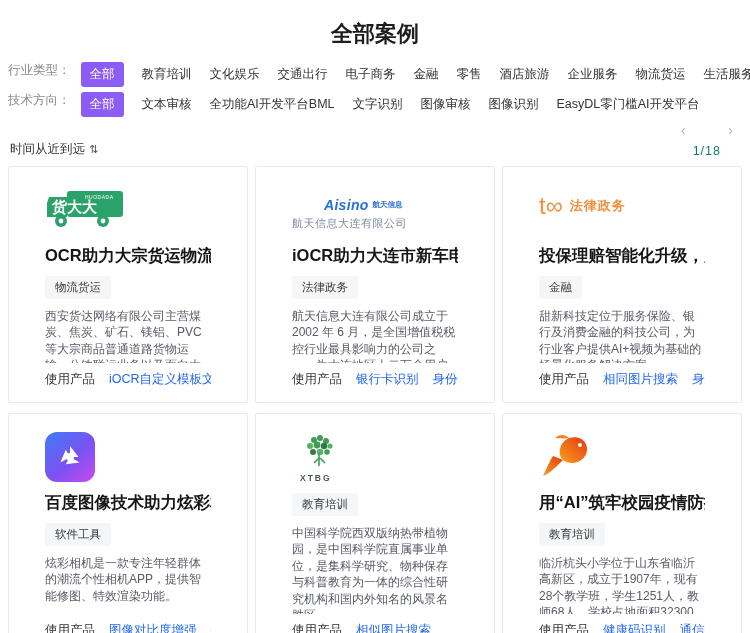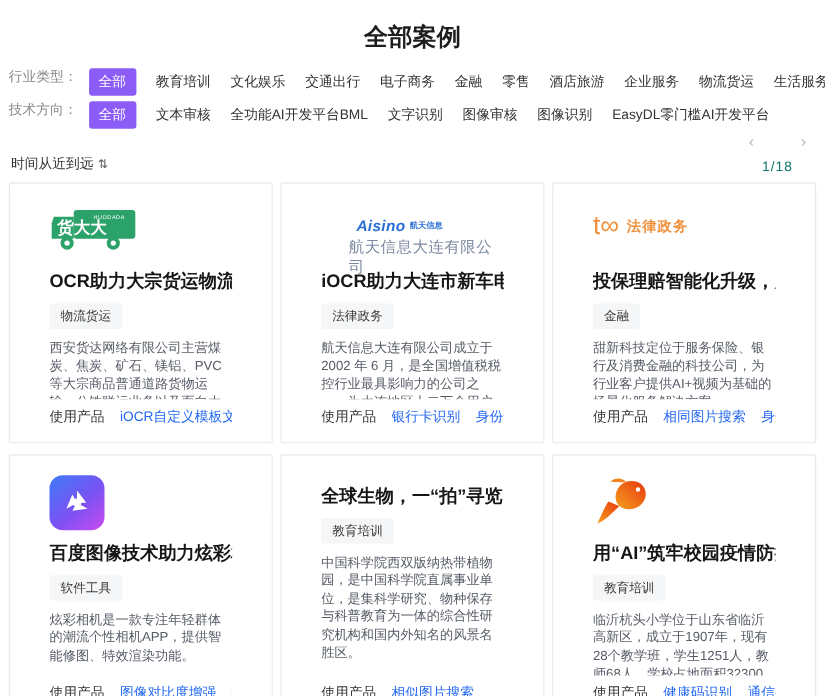--- a/index.html
+++ b/index.html
@@ -29,21 +29,21 @@
   .card-desc { margin: 9px 0 8px; font-size: 12px; line-height: 16.4px; color: #565b66; flex: 1; overflow: hidden; }
   .card-products { margin-top: auto; display: flex; align-items: center; font-size: 12.5px; white-space: nowrap; overflow: hidden; flex: none; }
   .products-label { color: #333; margin-right: 14px; flex: none; }
   .product-link { color: #2468F2; margin-right: 14px; cursor: pointer; }
   .product-link:last-child { margin-right: 0; }
 
   
   .aisino-line1 { display: flex; align-items: center; margin-top: 12px; margin-left: 32px; }
   .aisino-word { color: #2a6fd6; font-weight: 700; font-style: italic; font-size: 14px; letter-spacing: .3px; }
   .aisino-tag { color: #2a6fd6; font-size: 7.5px; margin-left: 4px; font-weight: 700; }
-  .aisino-sub { color: #7d8aa0; font-size: 14px; margin-top: 3px; letter-spacing: .5px; margin-left: 25px; }
+  .aisino-sub { color: #7d8aa0; font-size: 11px; margin-top: 3px; letter-spacing: .5px; }
   .tx-line { display: flex; align-items: center; margin-top: 8px; }
   .tx-mark { color: #f0913d; font-size: 24px; font-weight: 400; line-height: 26px; }
   .tx-name { color: #f0913d; font-size: 13px; font-weight: 700; margin-left: 7px; letter-spacing: 1px; }
   .camera-icon { width: 50px; height: 50px; border-radius: 12px; background: linear-gradient(140deg, #3f7bf7 0%, #7b52f3 55%, #c94aef 100%); display: flex; align-items: center; justify-content: center; }
   .xtbg-sub { color: #4b5b52; font-size: 8.5px; font-weight: 700; letter-spacing: 2px; margin-top: 1px; margin-left: 8px; }
 </style>
 </head>
 <body>
 
 <h1 class="page-title">全部案例</h1>
@@ -169,21 +169,38 @@
     <div class="card-desc">炫彩相机是一款专注年轻群体的潮流个性相机APP，提供智能修图、特效渲染功能。</div>
     <div class="card-products">
       <span class="products-label">使用产品</span>
       <span class="product-link">图像对比度增强</span>
       <span class="product-link">拉伸图像恢复</span>
 
     </div>
   </div>
 
   <div class="card">
-    <div class="card-title">全球生物，一“拍”寻览</div>
+    <div class="card-logo">
+      <svg width="56" height="40" viewBox="0 0 56 40">
+        <g fill="#3f9d55">
+          <circle cx="22" cy="8" r="3"></circle>
+            <circle cx="28" cy="6" r="3"></circle>
+            <circle cx="34" cy="9" r="3"></circle>
+          <circle cx="18" cy="14" r="3" fill="#57b06a"></circle>
+            <circle cx="25" cy="13" r="3.4"></circle>
+            <circle cx="32" cy="14" r="3.2" fill="#2e7d44"></circle>
+            <circle cx="38" cy="14" r="2.6" fill="#57b06a"></circle>
+          <circle cx="21" cy="20" r="3" fill="#2e7d44"></circle>
+            <circle cx="28" cy="20" r="3.2" fill="#57b06a"></circle>
+            <circle cx="35" cy="20" r="2.8"></circle>
+        </g>
+        <path d="M27 22 L27 34 M27 26 L22 31 M28 26 L33 31" stroke="#3f9d55" stroke-width="1.6" fill="none"></path>
+      </svg>
+      <div class="xtbg-sub">XTBG</div>
+    </div>
     <div class="card-tag">教育培训</div>
     <div class="card-desc">中国科学院西双版纳热带植物园，是中国科学院直属事业单位，是集科学研究、物种保存与科普教育为一体的综合性研究机构和国内外知名的风景名胜区。</div>
     <div class="card-products">
       <span class="products-label">使用产品</span>
       <span class="product-link">相似图片搜索</span>
     </div>
   </div>
 
   <div class="card">
     <div class="card-logo">

